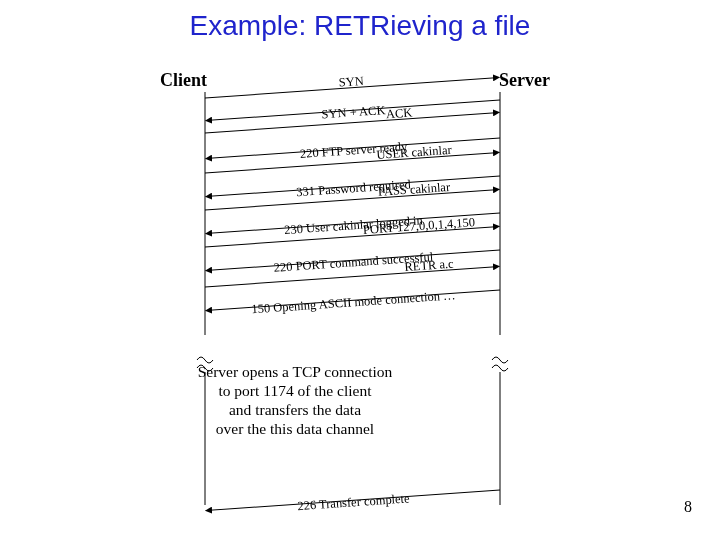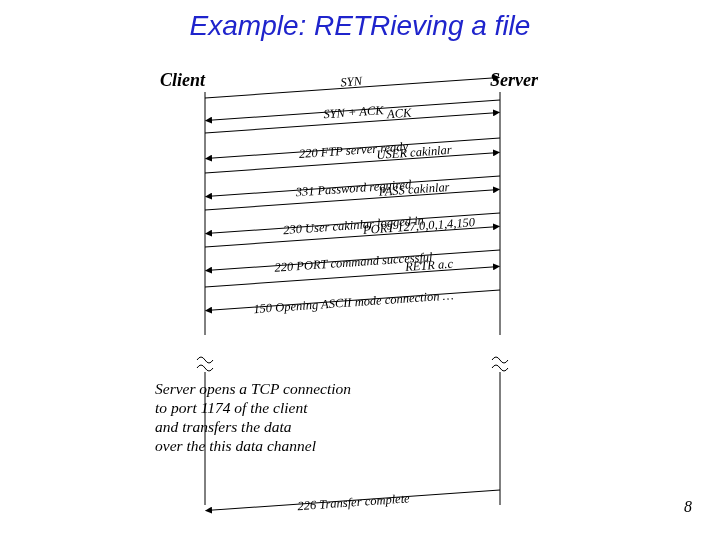--- a/index.html
+++ b/index.html
@@ -9,62 +9,62 @@
     height: 540px;
     background: #ffffff;
     font-family: "Times New Roman", Times, serif;
     color: #000;
   }
   .slide {
     position: relative;
     width: 720px;
     height: 540px;
     overflow: hidden;
-    font-style: italic;
   }
   .title {
     position: absolute;
     top: 10px;
     left: 0;
     width: 100%;
     text-align: center;
     color: #1f24cc;
     font-family: "Comic Sans MS", "Comic Sans", cursive, sans-serif;
     font-size: 28px;
     font-weight: 400;
   }
   .client-label, .server-label {
     position: absolute;
     top: 70px;
     font-size: 18px;
     font-weight: 700;
     text-align: right;
   }
   .client-label { left: 160px; }
-  .server-label { right: 182px; }
+  .server-label { right: 170px; }
   .page-number {
     position: absolute;
     right: 28px;
     bottom: 24px;
     font-size: 16px;
   }
   .svg-wrap {
     position: absolute;
     left: 0;
     top: 0;
   }
   .msg {
     font-family: "Times New Roman", Times, serif;
     font-size: 12.5px;
   }
   .note {
     position: absolute;
     left: 155px;
-    top: 380px;
+    top: 363px;
     width: 280px;
+    text-align: center;
     font-size: 15.5px;
     line-height: 1.22;
   }
 </style>
 </head>
 <body>
 
 <div class="slide">
 
   <div class="title">Example: RETRieving a file</div>

